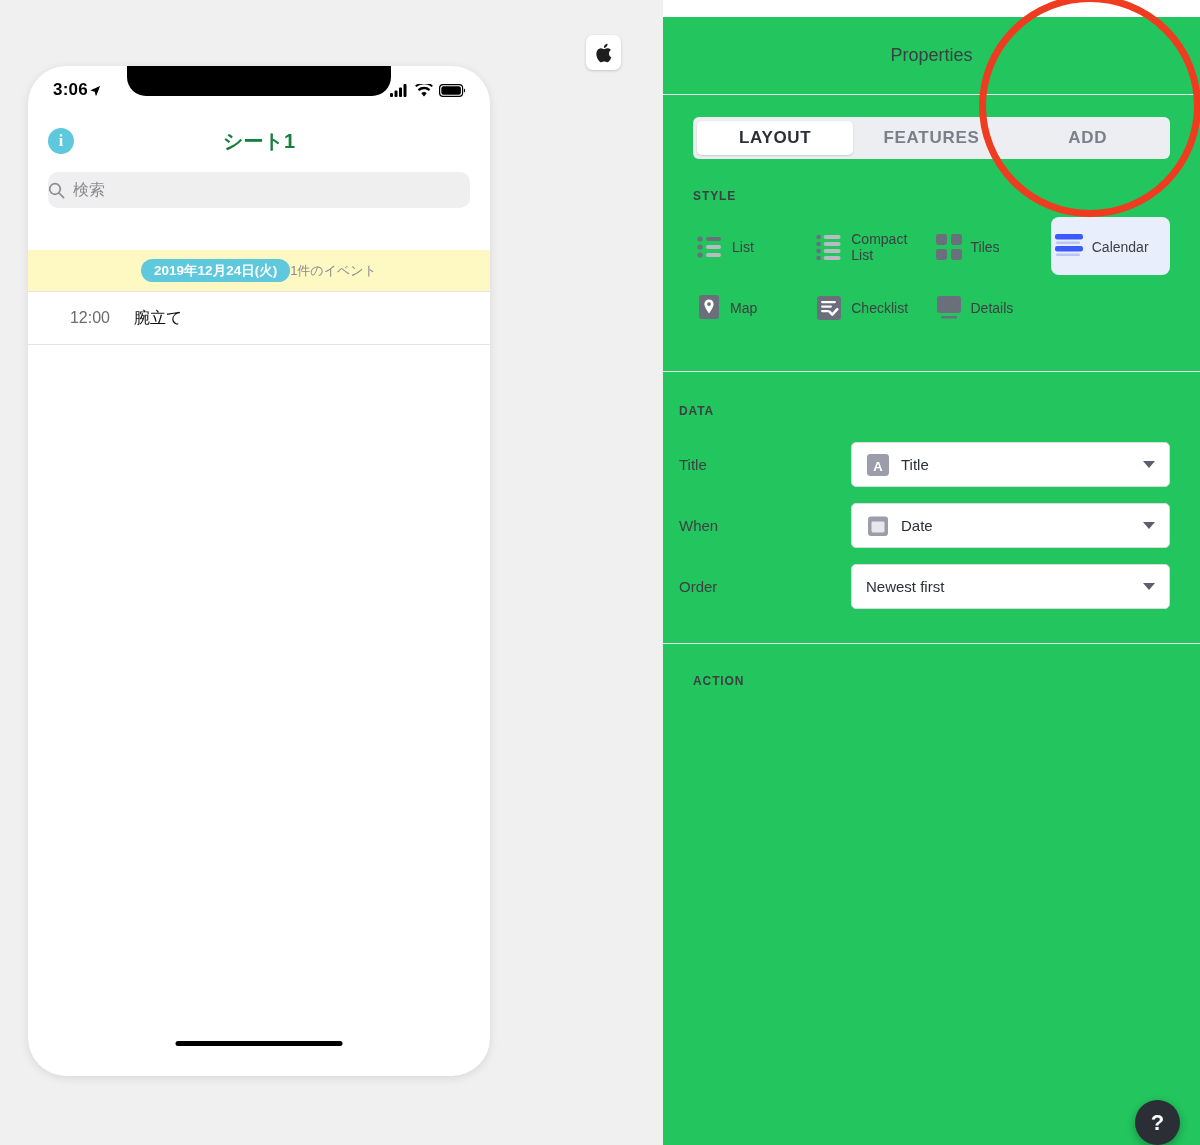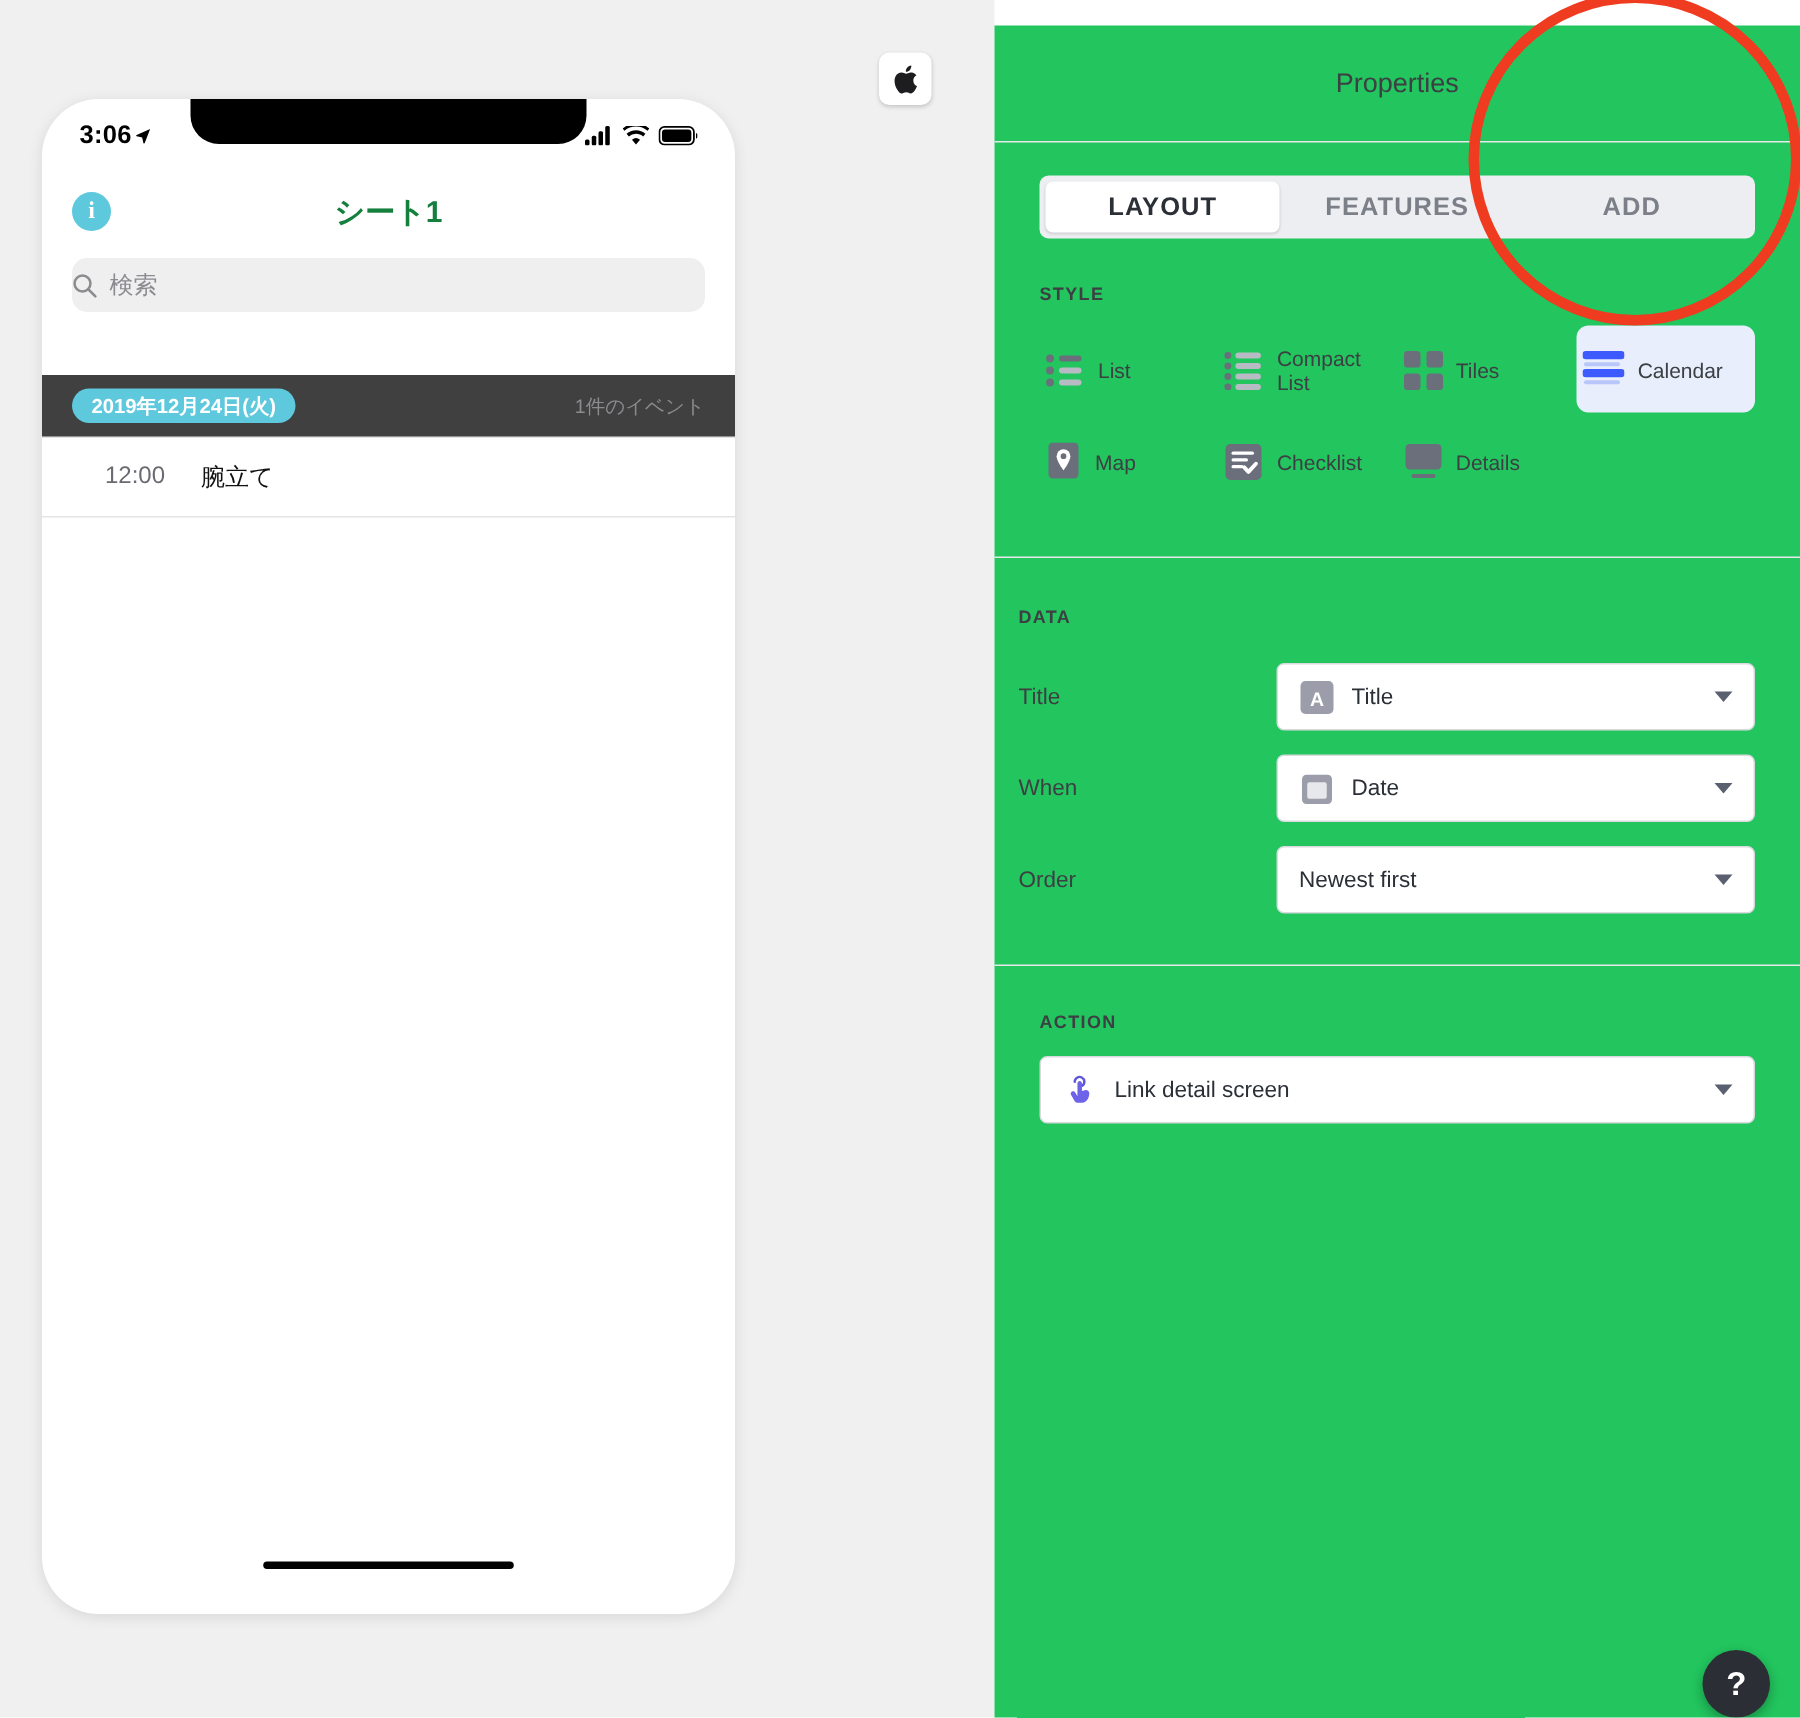--- a/index.html
+++ b/index.html
@@ -69,22 +69,22 @@
   .search-wrap { position:absolute; left:0; top:106px; width:100%; padding:0 20px; }
   .search-box {
     height:36px; background:#efeff0; border-radius:10px;
     display:flex; align-items:center; gap:8px; padding:0 0;
   }
   .search-box svg { flex:none; display:block; }
   .search-ph { font-size:16px; color:#8b8b90; }
 
   .date-header {
     position:absolute; left:0; top:184px; width:100%; height:42px;
-    background:#404040; border-bottom:1px solid #e4e4e4;
-    display:flex; align-items:center; justify-content:space-between;
+    background:#fef9c3; border-bottom:1px solid #e4e4e4;
+    display:flex; align-items:center; justify-content:center;
     padding:0 20px;
   }
   .date-chip {
     background:#5ec8dd; color:#fff; font-size:13.5px; font-weight:bold;
     border-radius:14px; padding:5px 13px; line-height:1;
   }
   .date-count { font-size:13px; color:#8b8b90; }
 
   .event-row {
     position:absolute; left:0; top:226px; width:100%; height:53px;
@@ -388,27 +388,19 @@
           <span class="select-val">Newest first</span>
           <span class="caret"></span>
         </div>
       </div>
     </div>
 
     <div class="divider" style="margin-top:34px;"></div>
 
     <div class="section" style="margin-top:30px;">
       <div class="section-label">ACTION</div>
-      <div class="action-select">
-        <svg class="sel-ico" viewBox="0 0 24 24">
-          <path d="M8.5 6.2a3.2 3.2 0 1 1 5 2.6" fill="none" stroke="#5b57d6" stroke-width="1.6" stroke-linecap="round"></path>
-          <path fill="#6d63e8" d="M10.3 7.2c0-.9.7-1.6 1.5-1.6s1.5.7 1.5 1.6v5.2l2-.6c1.5-.45 2.9.6 2.9 2.1 0 2.9-1.6 6.3-4.8 6.3h-2.3c-1.5 0-2.45-.75-3.1-1.95L6 14.9c-.45-.85-.1-1.9.8-2.25.75-.3 1.6.05 2 .75l1.5 2.45z"></path>
-        </svg>
-        <span class="select-val">Link detail screen</span>
-        <span class="caret"></span>
-      </div>
     </div>
 
     <div class="help-fab">?</div>
   </div>
 
   <div class="annot-circle"></div>
 </div>
 
 </body></html>

